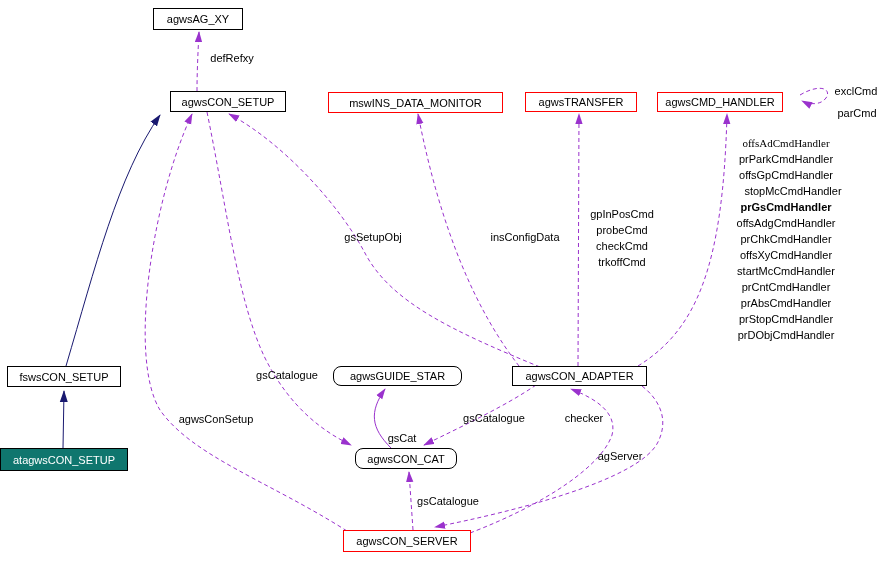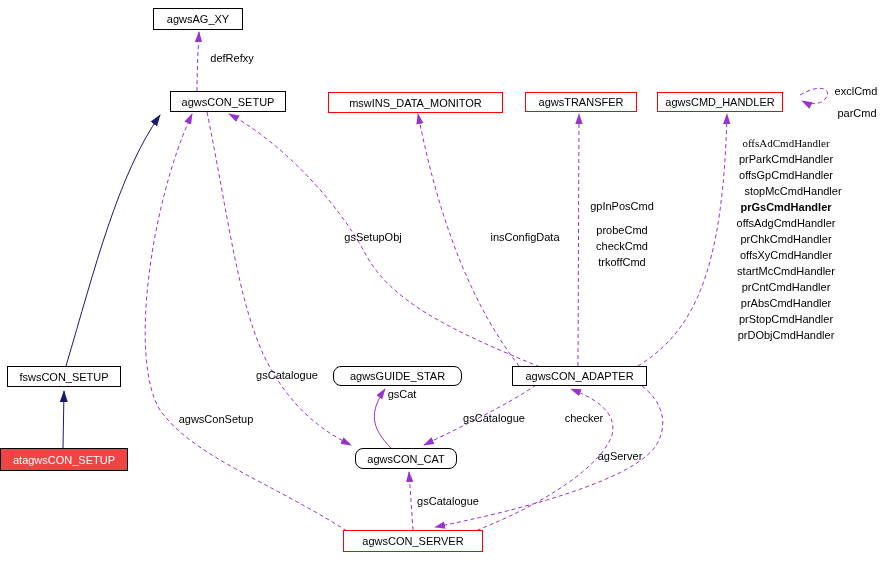--- a/index.html
+++ b/index.html
@@ -7,21 +7,21 @@
     position:relative;width:886px;height:564px;background:#ffffff;overflow:hidden;
     font-family:"Liberation Sans",sans-serif;
   }
   .edges-layer{position:absolute;left:0;top:0;width:886px;height:564px;}
   .node{
     position:absolute;display:flex;align-items:center;justify-content:center;
     box-sizing:border-box;background:#ffffff;border:1px solid #000000;
     font-size:11px;line-height:12px;color:#000000;white-space:nowrap;z-index:2;
   }
   .node--red{border-color:#ff0000;}
-  .node--filled{background:#ef4444;color:#ffffff;border-color:#000000;}
+  .node--filled{background:#0f766e;color:#ffffff;border-color:#000000;}
   .elabel{
     position:absolute;transform:translateX(-50%);font-size:11px;line-height:12px;
     color:#000000;white-space:nowrap;z-index:1;
   }
 </style>
 </head>
 <body>
 
 <div class="diagram">
 
@@ -70,47 +70,47 @@
       <div class="node node--plain" style="left: 153px; top: 8px; width: 90px; height: 22px;">agwsAG_XY</div>
       <div class="node node--plain" style="left: 141px; top: 91px; width: 116px; height: 21px; margin-left: 29px;">agwsCON_SETUP</div>
       <div class="node node--red" style="left: 328px; top: 92px; width: 175px; height: 21px;">mswINS_DATA_MONITOR</div>
       <div class="node node--red" style="left: 525px; top: 92px; width: 112px; height: 20px;">agwsTRANSFER</div>
       <div class="node node--red" style="left: 657px; top: 92px; width: 126px; height: 20px;">agwsCMD_HANDLER</div>
       <div class="node node--plain" style="left: 7px; top: 366px; width: 114px; height: 21px;">fswsCON_SETUP</div>
       <div class="node node--filled" style="left: 0px; top: 448px; width: 128px; height: 23px;">atagwsCON_SETUP</div>
       <div class="node node--plain" style="left: 333px; top: 366px; width: 129px; height: 20px; border-radius: 8px;">agwsGUIDE_STAR</div>
       <div class="node node--plain" style="left: 512px; top: 366px; width: 135px; height: 20px;">agwsCON_ADAPTER</div>
       <div class="node node--plain" style="left: 355px; top: 448px; width: 102px; height: 21px; border-radius: 8px;">agwsCON_CAT</div>
-      <div class="node node--red" style="left: 343px; top: 530px; width: 140px; height: 22px;">agwsCON_SERVER</div>
+      <div class="node node--red" style="left: 343px; top: 530px; width: 128px; height: 22px;">agwsCON_SERVER</div>
     </div>
   <div id="labels-layer">
       <div class="elabel" style="left: 232px; top: 52px;">defRefxy</div>
       <div class="elabel" style="left: 373px; top: 231px;">gsSetupObj</div>
       <div class="elabel" style="left: 525px; top: 231px;">insConfigData</div>
-      <div class="elabel" style="left: 622px; top: 200px;">gpInPosCmd</div>
+      <div class="elabel" style="left: 622px; top: 208px;">gpInPosCmd</div>
       <div class="elabel" style="left: 622px; top: 224px;">probeCmd</div>
       <div class="elabel" style="left: 622px; top: 240px;">checkCmd</div>
       <div class="elabel" style="left: 622px; top: 256px;">trkoffCmd</div>
       <div class="elabel" style="left: 856px; top: 85px;">exclCmd</div>
       <div class="elabel" style="left: 857px; top: 107px;">parCmd</div>
       <div class="elabel" style="left: 786px; top: 137px; font-family: Liberation Serif, serif;">offsAdCmdHandler</div>
       <div class="elabel" style="left: 786px; top: 153px;">prParkCmdHandler</div>
       <div class="elabel" style="left: 786px; top: 169px;">offsGpCmdHandler</div>
       <div class="elabel" style="left: 786px; top: 185px; margin-left: 7px;">stopMcCmdHandler</div>
       <div class="elabel" style="left: 786px; top: 201px; font-weight: bold;">prGsCmdHandler</div>
       <div class="elabel" style="left: 786px; top: 217px;">offsAdgCmdHandler</div>
       <div class="elabel" style="left: 786px; top: 233px;">prChkCmdHandler</div>
       <div class="elabel" style="left: 786px; top: 249px;">offsXyCmdHandler</div>
       <div class="elabel" style="left: 786px; top: 265px;">startMcCmdHandler</div>
       <div class="elabel" style="left: 786px; top: 281px;">prCntCmdHandler</div>
       <div class="elabel" style="left: 786px; top: 297px;">prAbsCmdHandler</div>
       <div class="elabel" style="left: 786px; top: 313px;">prStopCmdHandler</div>
       <div class="elabel" style="left: 786px; top: 329px;">prDObjCmdHandler</div>
       <div class="elabel" style="left: 287px; top: 369px;">gsCatalogue</div>
       <div class="elabel" style="left: 216px; top: 413px;">agwsConSetup</div>
-      <div class="elabel" style="left: 398px; top: 388px; padding-left: 8px;">gsCat</div>
+      <div class="elabel" style="left: 398px; top: 432px; padding-left: 8px;">gsCat</div>
       <div class="elabel" style="left: 494px; top: 412px;">gsCatalogue</div>
       <div class="elabel" style="left: 584px; top: 412px;">checker</div>
       <div class="elabel" style="left: 620px; top: 450px;">agServer</div>
       <div class="elabel" style="left: 448px; top: 495px;">gsCatalogue</div>
     </div>
 
 </div>
 
 </body></html>

